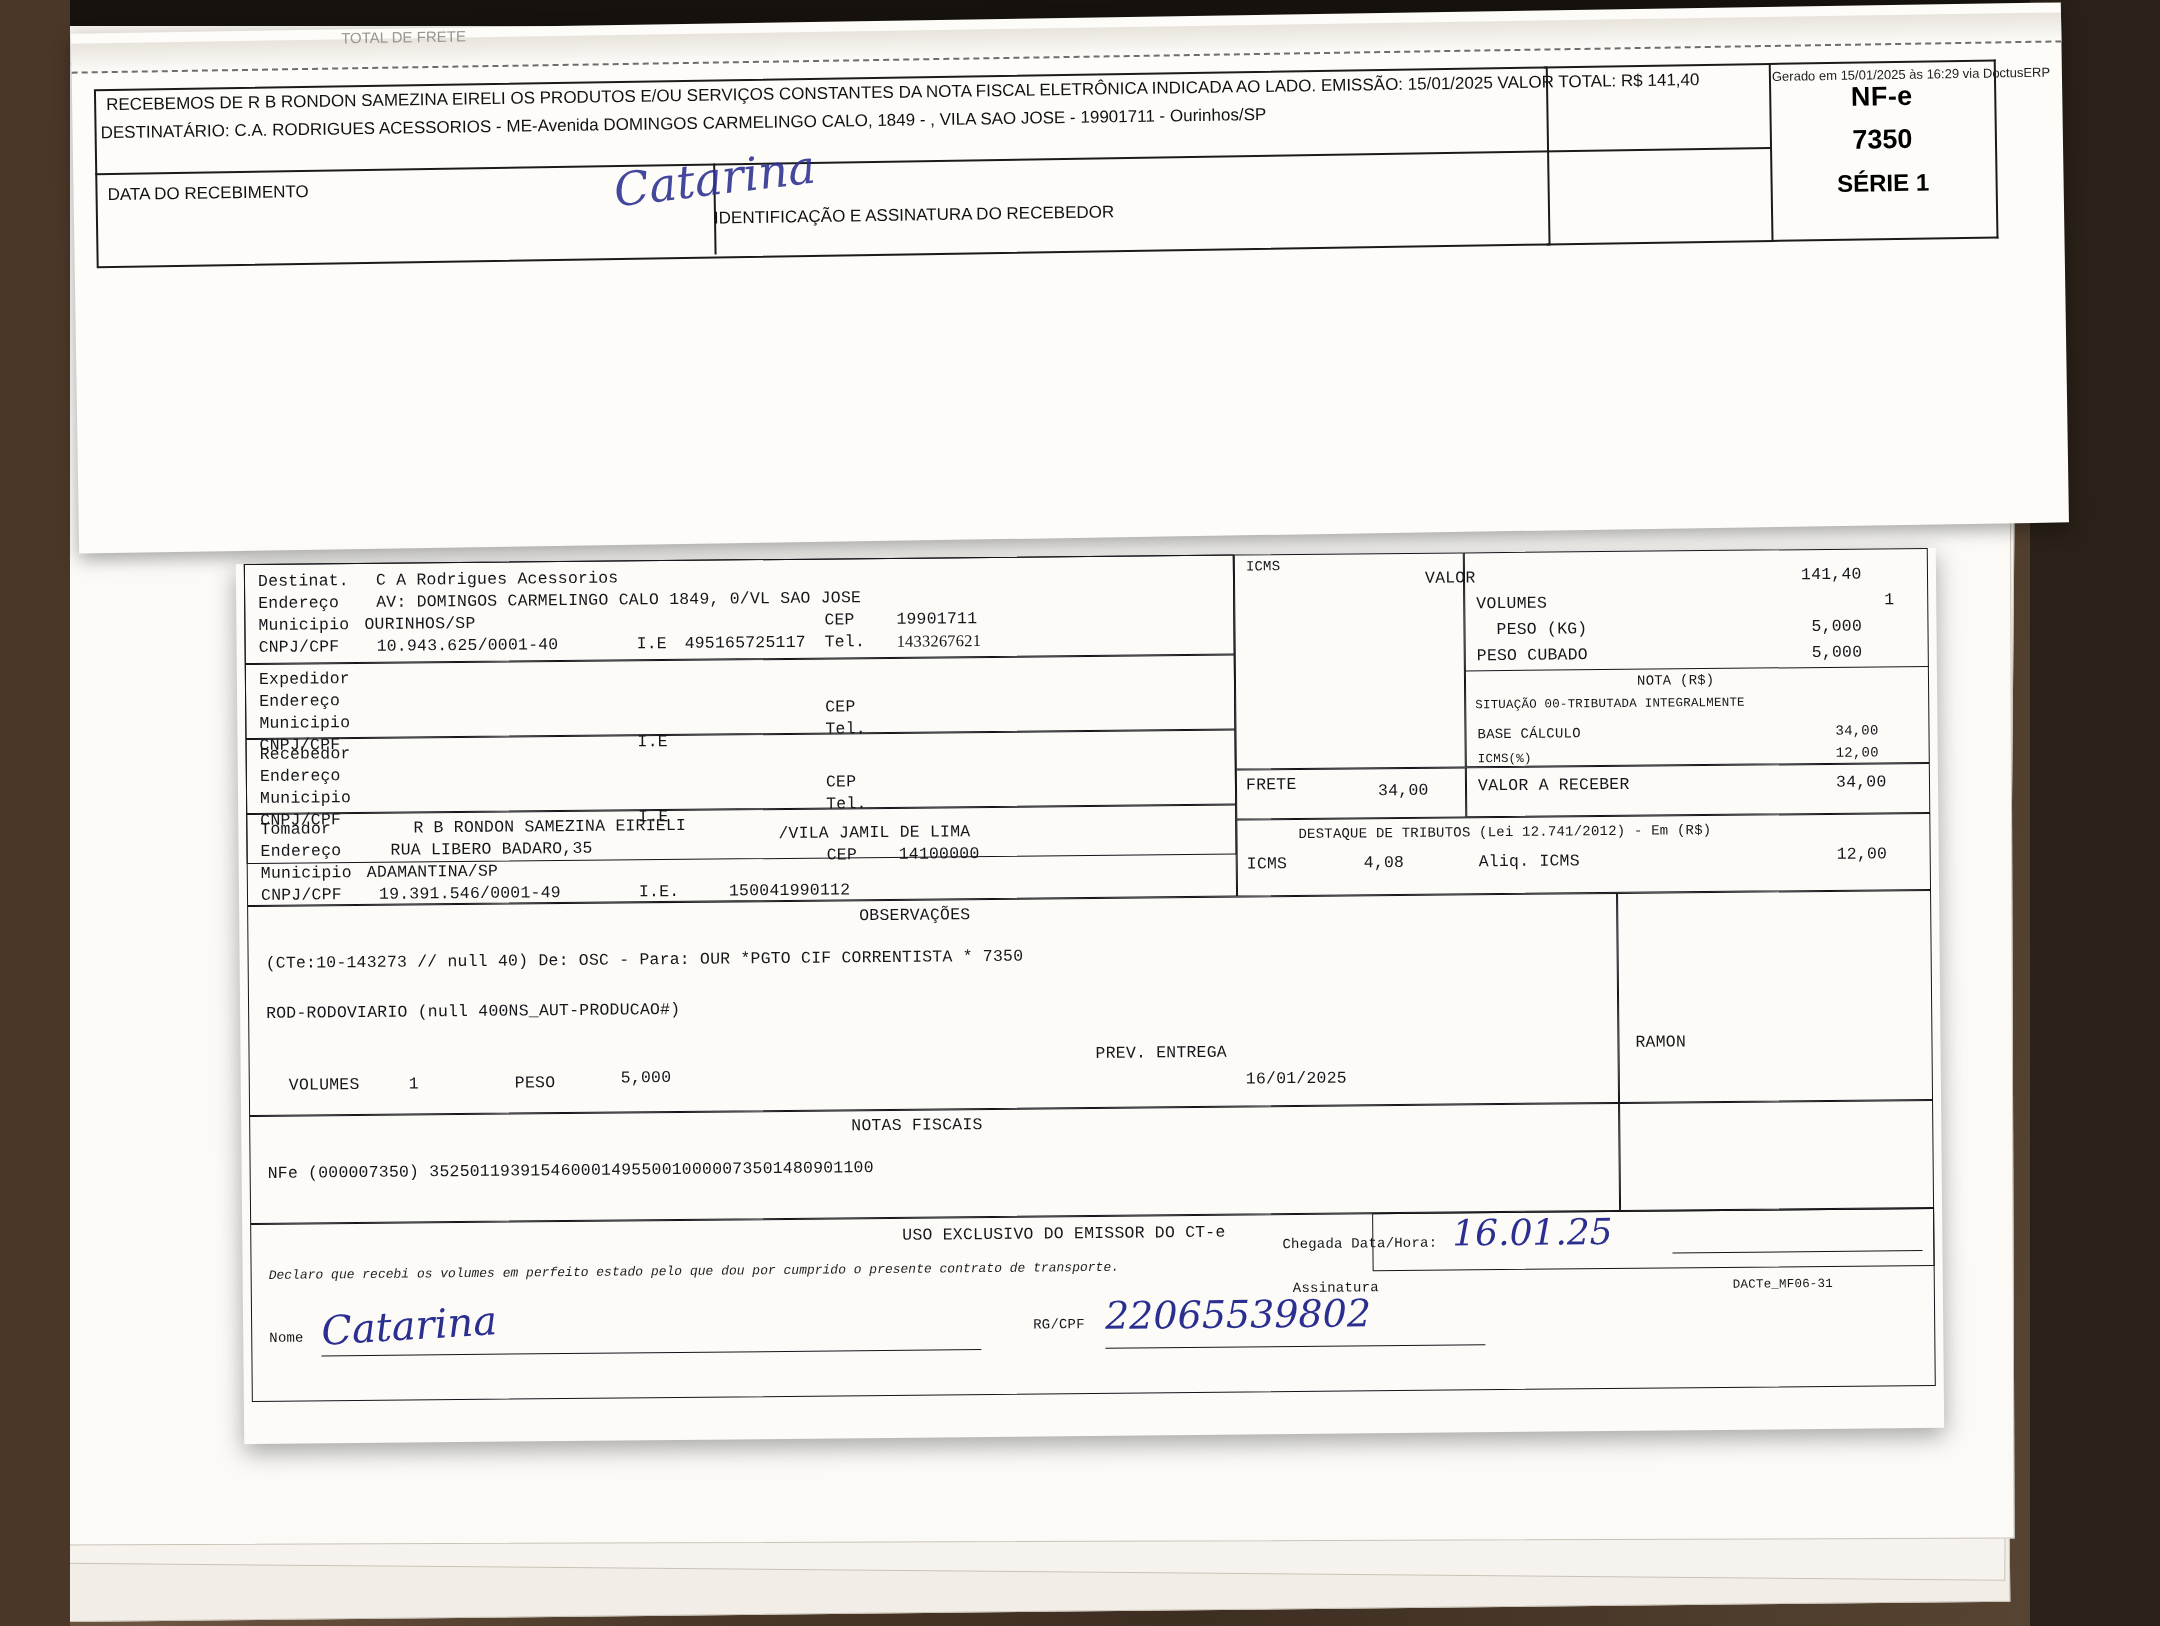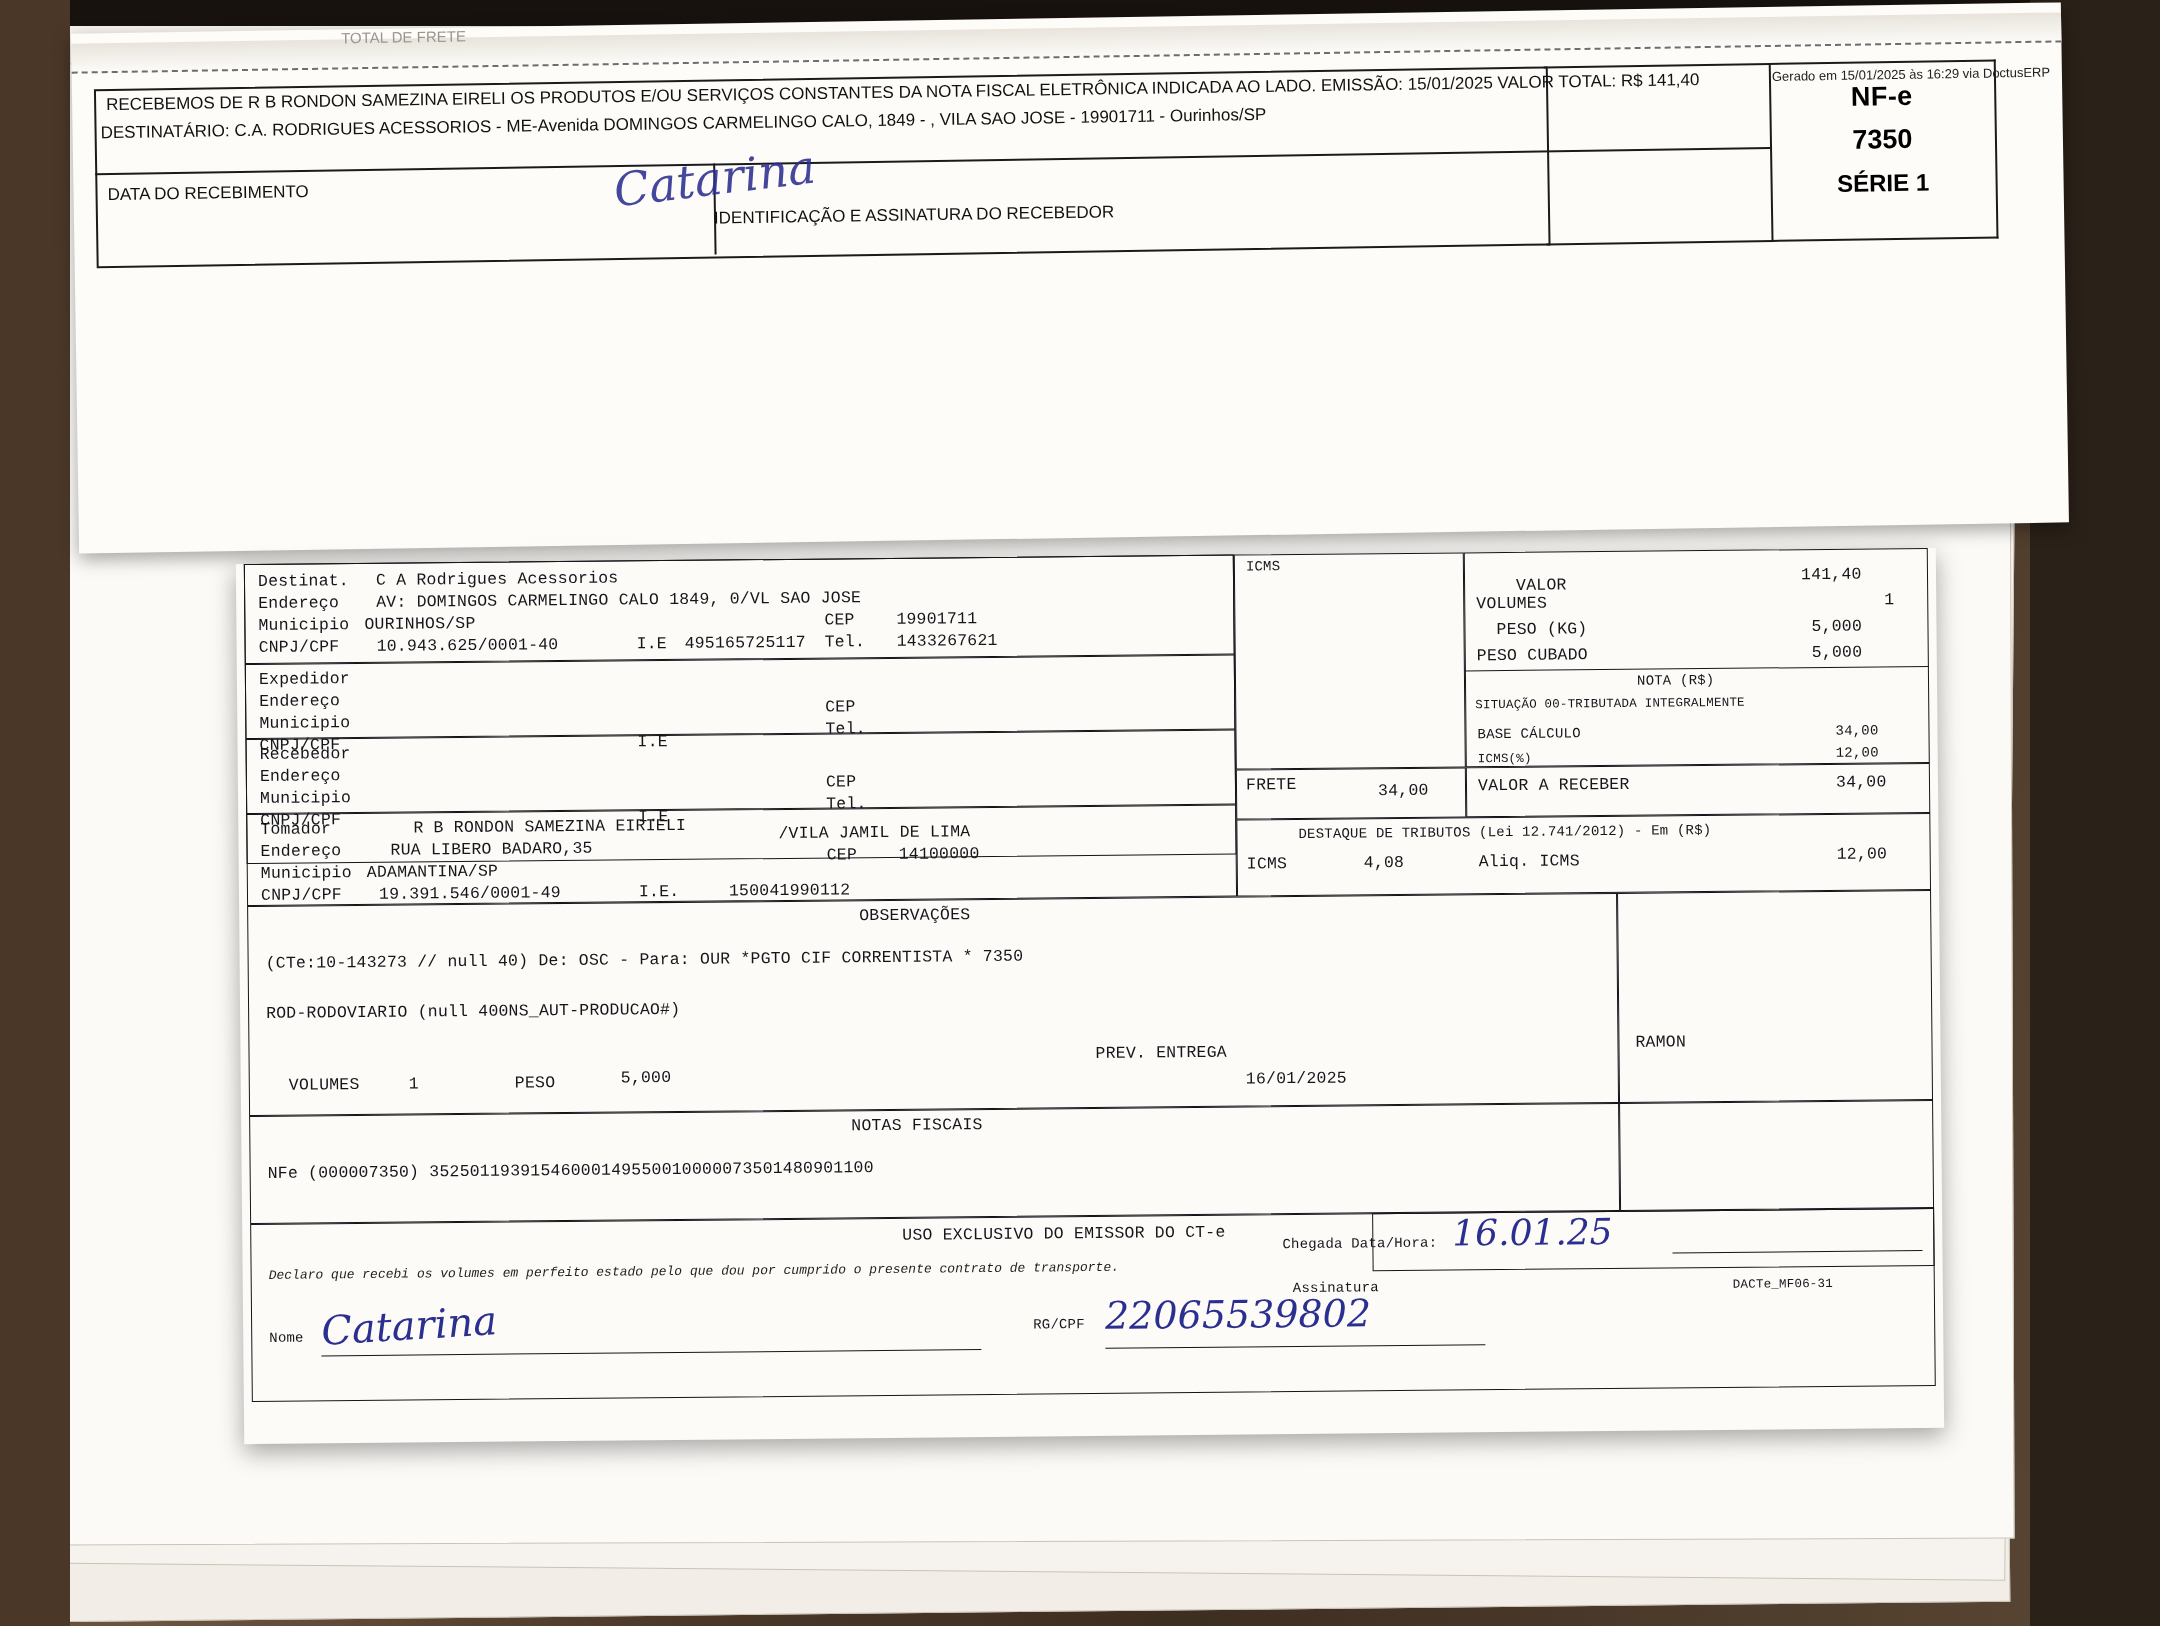--- a/index.html
+++ b/index.html
@@ -130,21 +130,21 @@
   <div class="t" style="left:140px;top:30px;">AV: DOMINGOS CARMELINGO CALO 1849, 0/VL SAO JOSE</div>
   <div class="t" style="left:22px;top:52px;">Municipio</div>
   <div class="t" style="left:128px;top:52px;">OURINHOS/SP</div>
   <div class="t" style="left:588px;top:52px;">CEP</div>
   <div class="t" style="left:660px;top:52px;">19901711</div>
   <div class="t" style="left:22px;top:74px;">CNPJ/CPF</div>
   <div class="t" style="left:140px;top:74px;">10.943.625/0001-40</div>
   <div class="t" style="left:400px;top:74px;">I.E</div>
   <div class="t" style="left:448px;top:74px;">495165725117</div>
   <div class="t" style="left:588px;top:74px;">Tel.</div>
-  <div class="t" style="left:660px;top:74px;">1433267621</div>
+  <div class="t" style="left:660px;top:74px;font-family:Liberation Serif, serif;">1433267621</div>
 
   <div class="t" style="left:22px;top:106px;">Expedidor</div>
   <div class="t" style="left:22px;top:128px;">Endereço</div>
   <div class="t" style="left:22px;top:150px;">Municipio</div>
   <div class="t" style="left:588px;top:139px;">CEP</div>
   <div class="t" style="left:22px;top:172px;">CNPJ/CPF</div>
   <div class="t" style="left:400px;top:172px;">I.E</div>
   <div class="t" style="left:588px;top:161px;">Tel.</div>
 
   <div class="t" style="left:22px;top:181px;">Recebedor</div>
@@ -164,21 +164,21 @@
   <div class="t" style="left:660px;top:287px;">14100000</div>
   <div class="t" style="left:22px;top:300px;">Municipio</div>
   <div class="t" style="left:128px;top:300px;">ADAMANTINA/SP</div>
   <div class="t" style="left:22px;top:322px;">CNPJ/CPF</div>
   <div class="t" style="left:140px;top:322px;">19.391.546/0001-49</div>
   <div class="t" style="left:400px;top:322px;">I.E.</div>
   <div class="t" style="left:490px;top:322px;">150041990112</div>
 
   <div class="t sm" style="left:1010px;top:4px;">ICMS</div>
 
-  <div class="t" style="left:1280px;top:16px;margin-top:8px;">VALOR</div>
+  <div class="t" style="left:1189px;top:16px;">VALOR</div>
   <div class="t" style="left:1565px;top:16px;">141,40</div>
   <div class="t" style="left:1240px;top:42px;">VOLUMES</div>
   <div class="t" style="left:1648px;top:42px;">1</div>
   <div class="t" style="left:1240px;top:68px;margin-left:20px;">PESO (KG)</div>
   <div class="t" style="left:1575px;top:68px;">5,000</div>
   <div class="t" style="left:1240px;top:94px;">PESO CUBADO</div>
   <div class="t" style="left:1575px;top:94px;">5,000</div>
 
   <div class="bd" style="left:1228px;top:118px;width:464px;height:0;border-width:1.6px 0 0 0;"></div>
   <div class="t sm" style="left:1400px;top:122px;">NOTA (R$)</div>

